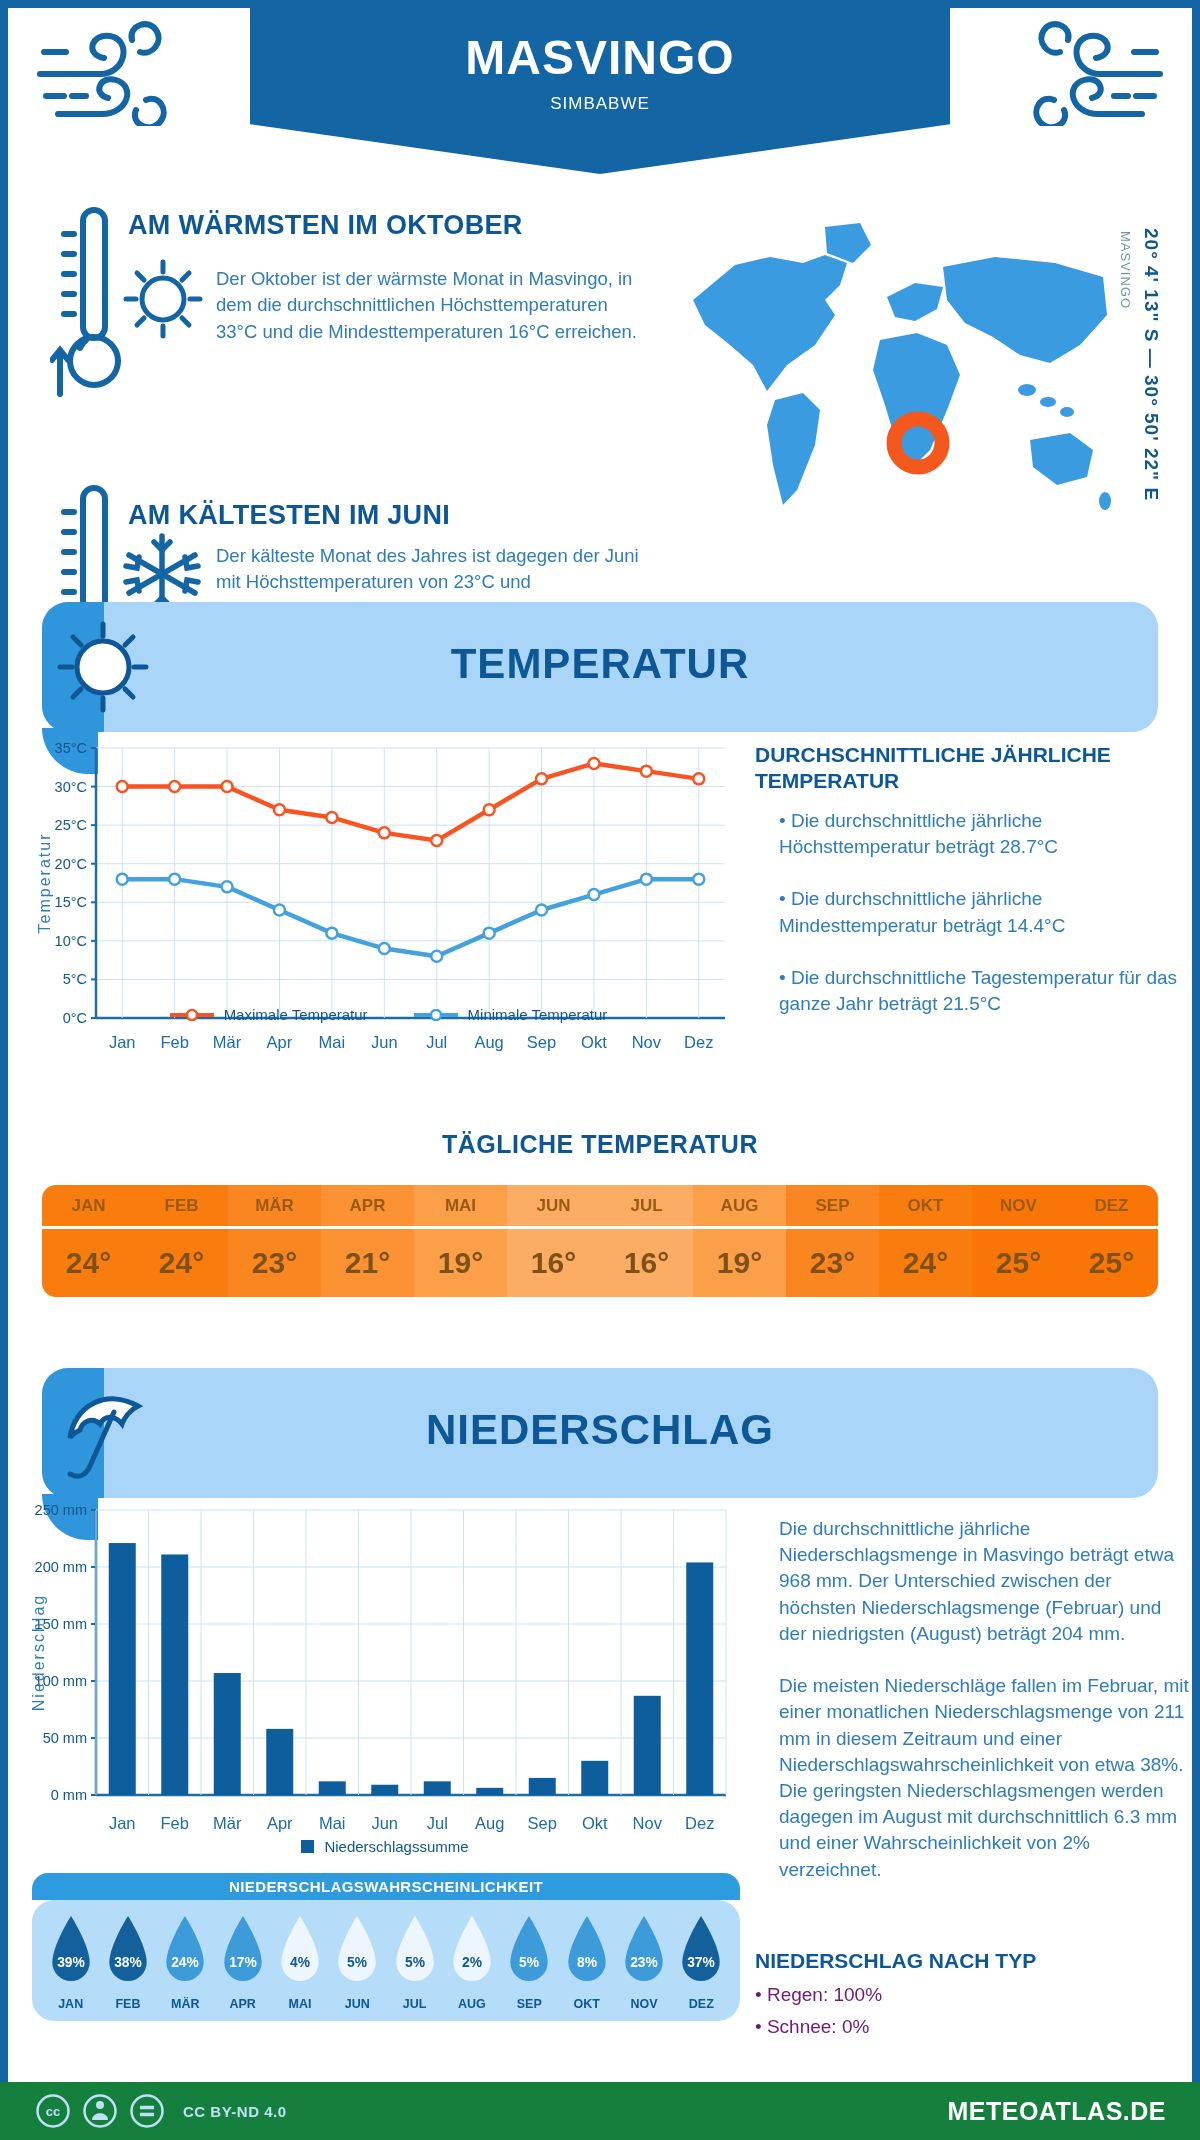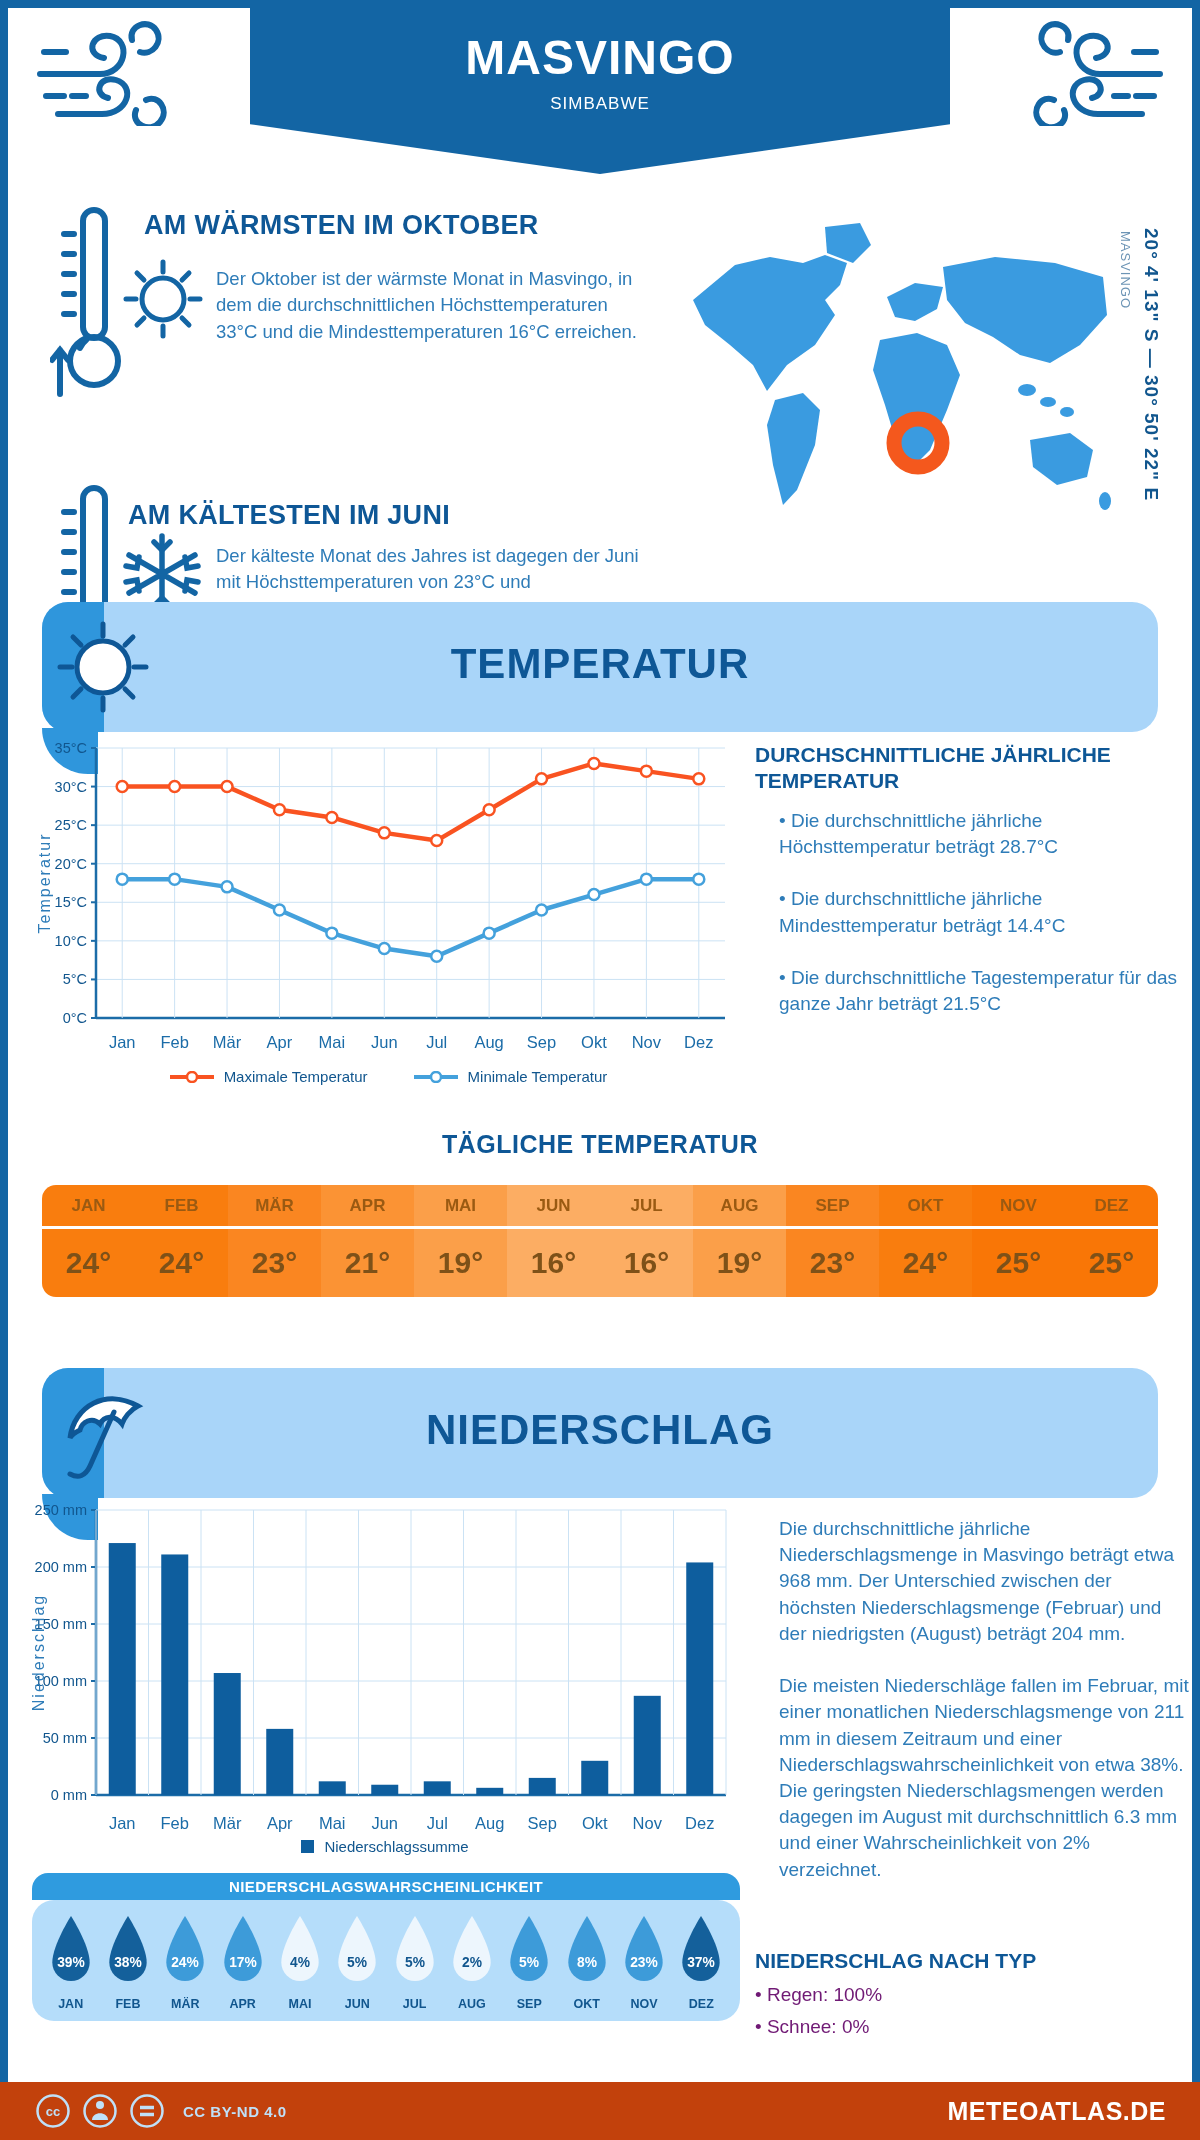--- a/index.html
+++ b/index.html
@@ -55,21 +55,21 @@
 
   
   .prob{position:absolute;left:32px;top:1873px;width:708px;border-radius:16px;overflow:hidden;}
   .prob-head{height:27px;background:#2F9BDF;color:#fff;font-weight:bold;font-size:15px;
     display:flex;align-items:center;justify-content:center;letter-spacing:.4px;}
   .prob-body{background:#B5DDFA;display:flex;padding:12px 10px 10px;border-radius:22px;}
   .drop-cell{flex:1;text-align:center;}
   .drop-month{font-size:12.5px;font-weight:bold;color:#11568E;margin-top:3px;}
 
   
-  .footer{position:absolute;left:0;top:2082px;width:1200px;height:58px;background:#c2410c;
+  .footer{position:absolute;left:0;top:2082px;width:1200px;height:58px;background:#15803d;
     display:flex;align-items:center;padding:0 34px;box-sizing:border-box;z-index:50;}
   .cc-group{display:flex;align-items:center;gap:9px;}
   .cc-label{color:#BFE0F8;font-size:15px;font-weight:bold;margin-left:8px;letter-spacing:.5px;}
   .site{margin-left:auto;color:#fff;font-size:25px;font-weight:bold;letter-spacing:.5px;}
 
   svg text{font-family:"Liberation Sans",sans-serif;}
 </style>
 </head>
 <body>
 
@@ -110,21 +110,21 @@
       <path d="M10 196 v-44 M2 162 l8-10 8 10"></path>
     </g>
   </svg>
   <svg class="abs" style="left:120px;top:256px" width="86" height="86" viewBox="0 0 86 86">
     <g fill="none" stroke="#1365A4" stroke-width="5" stroke-linecap="round">
       <circle cx="43" cy="43" r="21" fill="#fff"></circle>
       <path d="M43 6 v10 M43 70 v10 M6 43 h10 M70 43 h10"></path>
       <path d="M17 17 l7 7 M62 62 l7 7 M69 17 l-7 7 M24 62 l-7 7"></path>
     </g>
   </svg>
-  <div class="item-title" style="left:144px;top:210px">AM WÄRMSTEN IM OKTOBER</div>
+  <div class="item-title" style="left:128px;top:210px">AM WÄRMSTEN IM OKTOBER</div>
   <div class="item-text" style="left:216px;top:266px">Der Oktober ist der wärmste Monat in Masvingo, in dem die durchschnittlichen Höchsttemperaturen 33°C und die Mindesttemperaturen 16°C erreichen.</div>
 
   <svg class="abs" style="left:50px;top:476px" width="82" height="200" viewBox="0 0 82 200">
     <g fill="none" stroke="#1365A4" stroke-width="6" stroke-linecap="round">
       <rect x="33" y="12" width="22" height="128" rx="11"></rect>
       <circle cx="44" cy="163" r="24"></circle>
       <path d="M30 150 a18 18 0 0 1 6-8"></path>
       <path d="M14 36 h10 M14 56 h10 M14 76 h10 M14 96 h10 M14 116 h10"></path>
       <path d="M10 150 v44 M2 184 l8 10 8-10"></path>
     </g>
@@ -242,21 +242,21 @@
       <circle cx="243.45833333333334" cy="170" r="5.5" fill="#fff" stroke="#44A1DC" stroke-width="2.5"></circle>
       <circle cx="295.875" cy="193.14285714285714" r="5.5" fill="#fff" stroke="#44A1DC" stroke-width="2.5"></circle>
       <circle cx="348.2916666666667" cy="208.57142857142858" r="5.5" fill="#fff" stroke="#44A1DC" stroke-width="2.5"></circle>
       <circle cx="400.7083333333333" cy="216.2857142857143" r="5.5" fill="#fff" stroke="#44A1DC" stroke-width="2.5"></circle>
       <circle cx="453.125" cy="193.14285714285714" r="5.5" fill="#fff" stroke="#44A1DC" stroke-width="2.5"></circle>
       <circle cx="505.5416666666667" cy="170" r="5.5" fill="#fff" stroke="#44A1DC" stroke-width="2.5"></circle>
       <circle cx="557.9583333333333" cy="154.57142857142858" r="5.5" fill="#fff" stroke="#44A1DC" stroke-width="2.5"></circle>
       <circle cx="610.375" cy="139.14285714285717" r="5.5" fill="#fff" stroke="#44A1DC" stroke-width="2.5"></circle>
       <circle cx="662.7916666666666" cy="139.14285714285717" r="5.5" fill="#fff" stroke="#44A1DC" stroke-width="2.5"></circle>
     </svg>
-  <div class="legend" id="tempLegend" style="left:36px;top:1068px;width:705px">
+  <div class="legend" id="tempLegend" style="left:36px;top:1006px;width:705px">
       <div class="li">
         <svg width="44" height="12">
           <line x1="0" y1="6" x2="44" y2="6" stroke="#F95321" stroke-width="4"></line>
           <circle cx="22" cy="6" r="5" fill="#fff" stroke="#F95321" stroke-width="2.5"></circle>
         </svg>
         <span>Maximale Temperatur</span>
       </div>
       <div class="li">
         <svg width="44" height="12">
           <line x1="0" y1="6" x2="44" y2="6" stroke="#44A1DC" stroke-width="4"></line>

